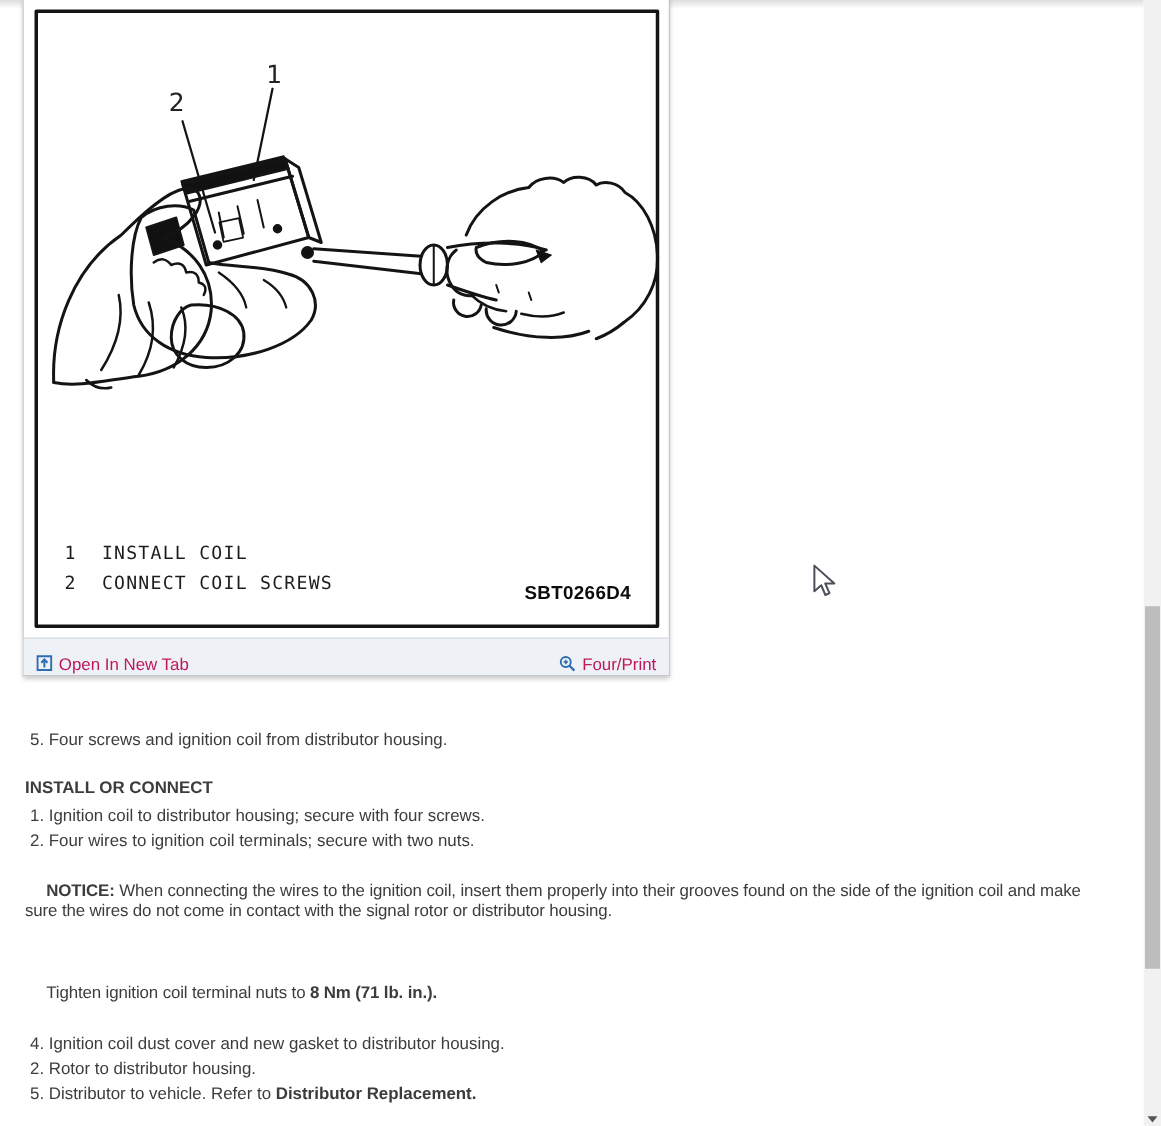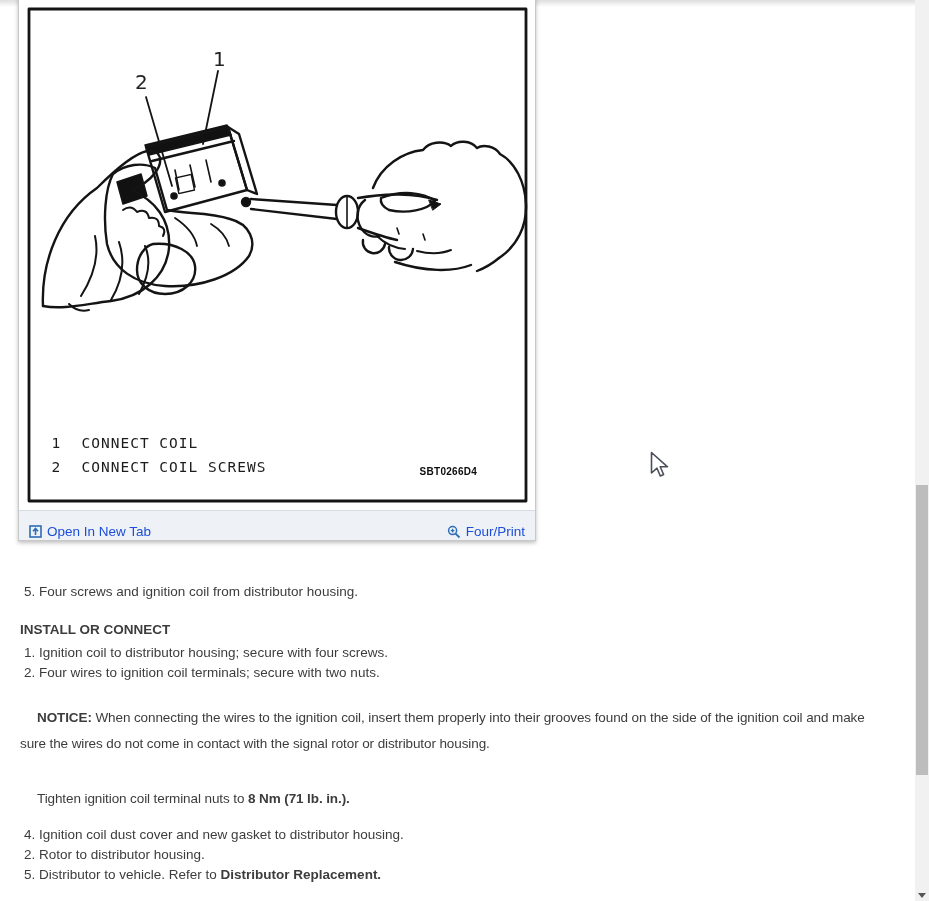--- a/index.html
+++ b/index.html
@@ -15,35 +15,35 @@
                  box-shadow:0 2px 4px rgba(0,0,0,0.25); }
   .image-area { position:relative; width:505px; height:503px; margin:7px auto 3px auto; background:#fff; }
   .image-area svg.art { position:absolute; left:0; top:0; }
 
   .legend-row { position:absolute; display:flex; color:#1c1c1c;
                 font-family:"DejaVu Sans Mono", monospace; font-size:14.5px; letter-spacing:1px; }
   .legend-row .lnum { width:30px; }
   .legend-row.r1 { left:27px; top:431px; }
   .legend-row.r2 { left:27px; top:455px; }
   .figure-code { position:absolute; left:395px; top:462px; color:#0c0c0c;
-                 font-weight:bold; font-size:10px; letter-spacing:0.3px; }
+                 font-weight:bold; font-size:15px; letter-spacing:0.3px; }
 
   .card-footer { height:30px; background:#eef1f6; border-top:1px solid #d7dce2;
                  display:flex; justify-content:space-between; align-items:center; padding:0 10px; }
-  .flink { display:flex; align-items:center; gap:5px; color:#1d4ed8; font-size:13.5px;
+  .flink { display:flex; align-items:flex-start; gap:5px; color:#be185d; font-size:13.5px;
            text-decoration:none; cursor:pointer;margin-top:12px; }
   .flink svg { display:block; }
 
   
   .article { position:absolute; left:0; top:0; width:915px; z-index:0;
              color:#3c3c3c; font-size:13.5px; }
   .line { position:absolute; white-space:nowrap; }
   .l-step { left:24px; }
   .l-head { left:20px; font-weight:bold; }
-  .para  { position:absolute; left:20px; width:864px; line-height:26px;
+  .para  { position:absolute; left:20px; width:864px; line-height:16px;
            text-indent:17px; white-space:normal; letter-spacing:-0.1px; }
   .b { font-weight:bold; }
 
   
   .cursor { position:absolute; left:650px; top:451px; z-index:5; }
 
   
   .scrollbar { position:absolute; right:0; top:0; width:14px; height:901px;
                background:#f1f1f1; z-index:4; }
   .sb-thumb { position:absolute; left:1px; width:12px; top:485px; height:290px; background:#bdbdbd; }
@@ -114,21 +114,21 @@
         <path d="M 398,230 L 400,236" stroke-width="1.6"></path>
       </g>
       <g fill="#222" font-family="DejaVu Sans, sans-serif" font-size="20">
         <text x="188" y="62">1</text>
         <text x="110" y="85">2</text>
       </g>
     </svg>
 
     <div class="legend-row r1">
       <span class="lnum">1</span>
-      <span>CONNECT COIL</span>
+      <span>INSTALL COIL</span>
     </div>
     <div class="legend-row r2">
       <span class="lnum">2</span>
       <span>CONNECT COIL SCREWS</span>
     </div>
     <div class="figure-code">SBT0266D4</div>
   </div>
 
   <div class="card-footer">
     <a class="flink">

